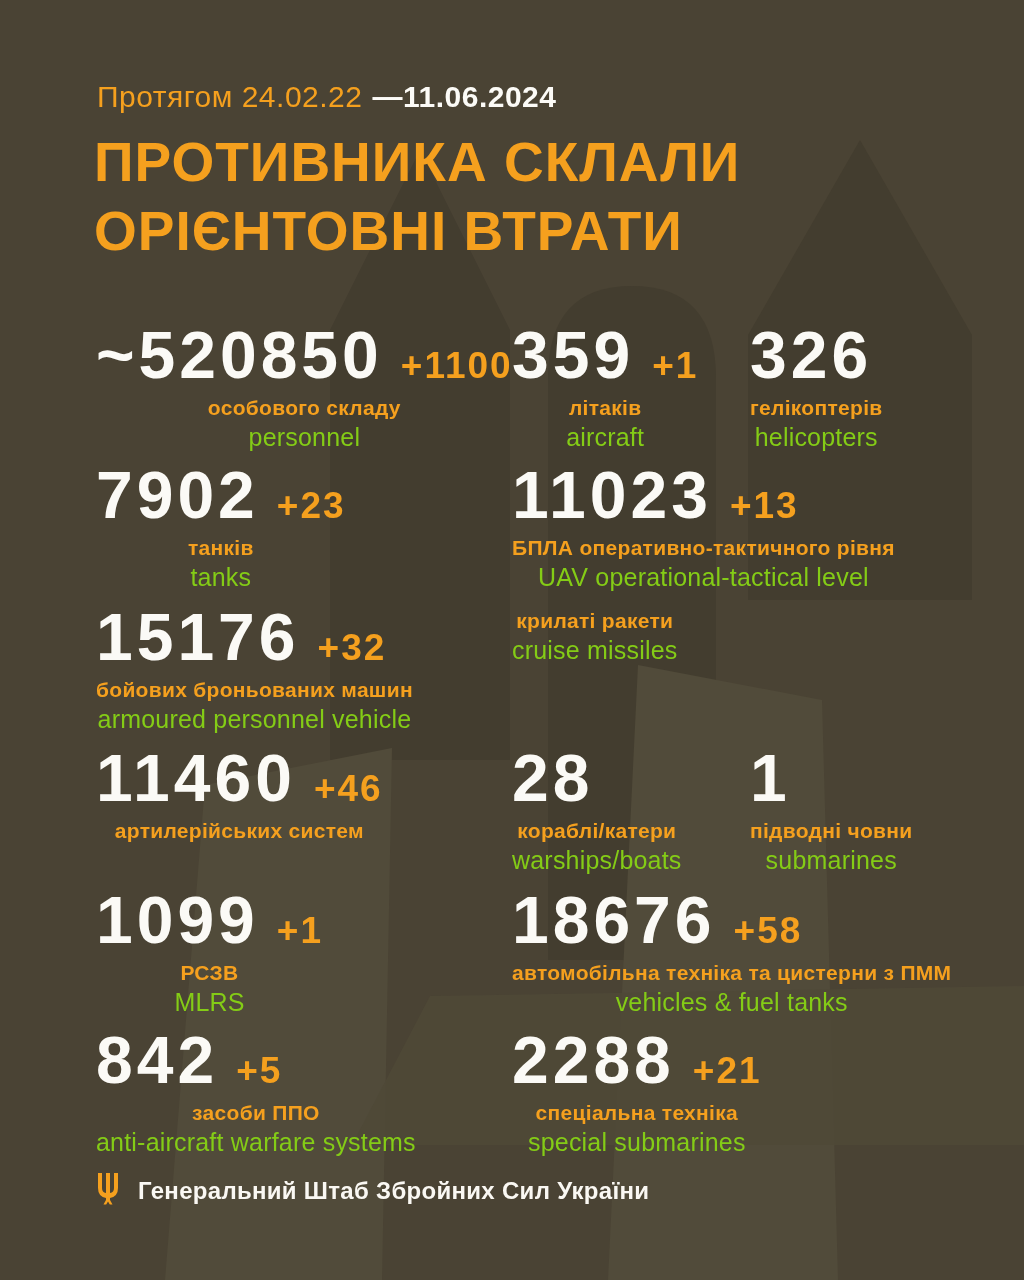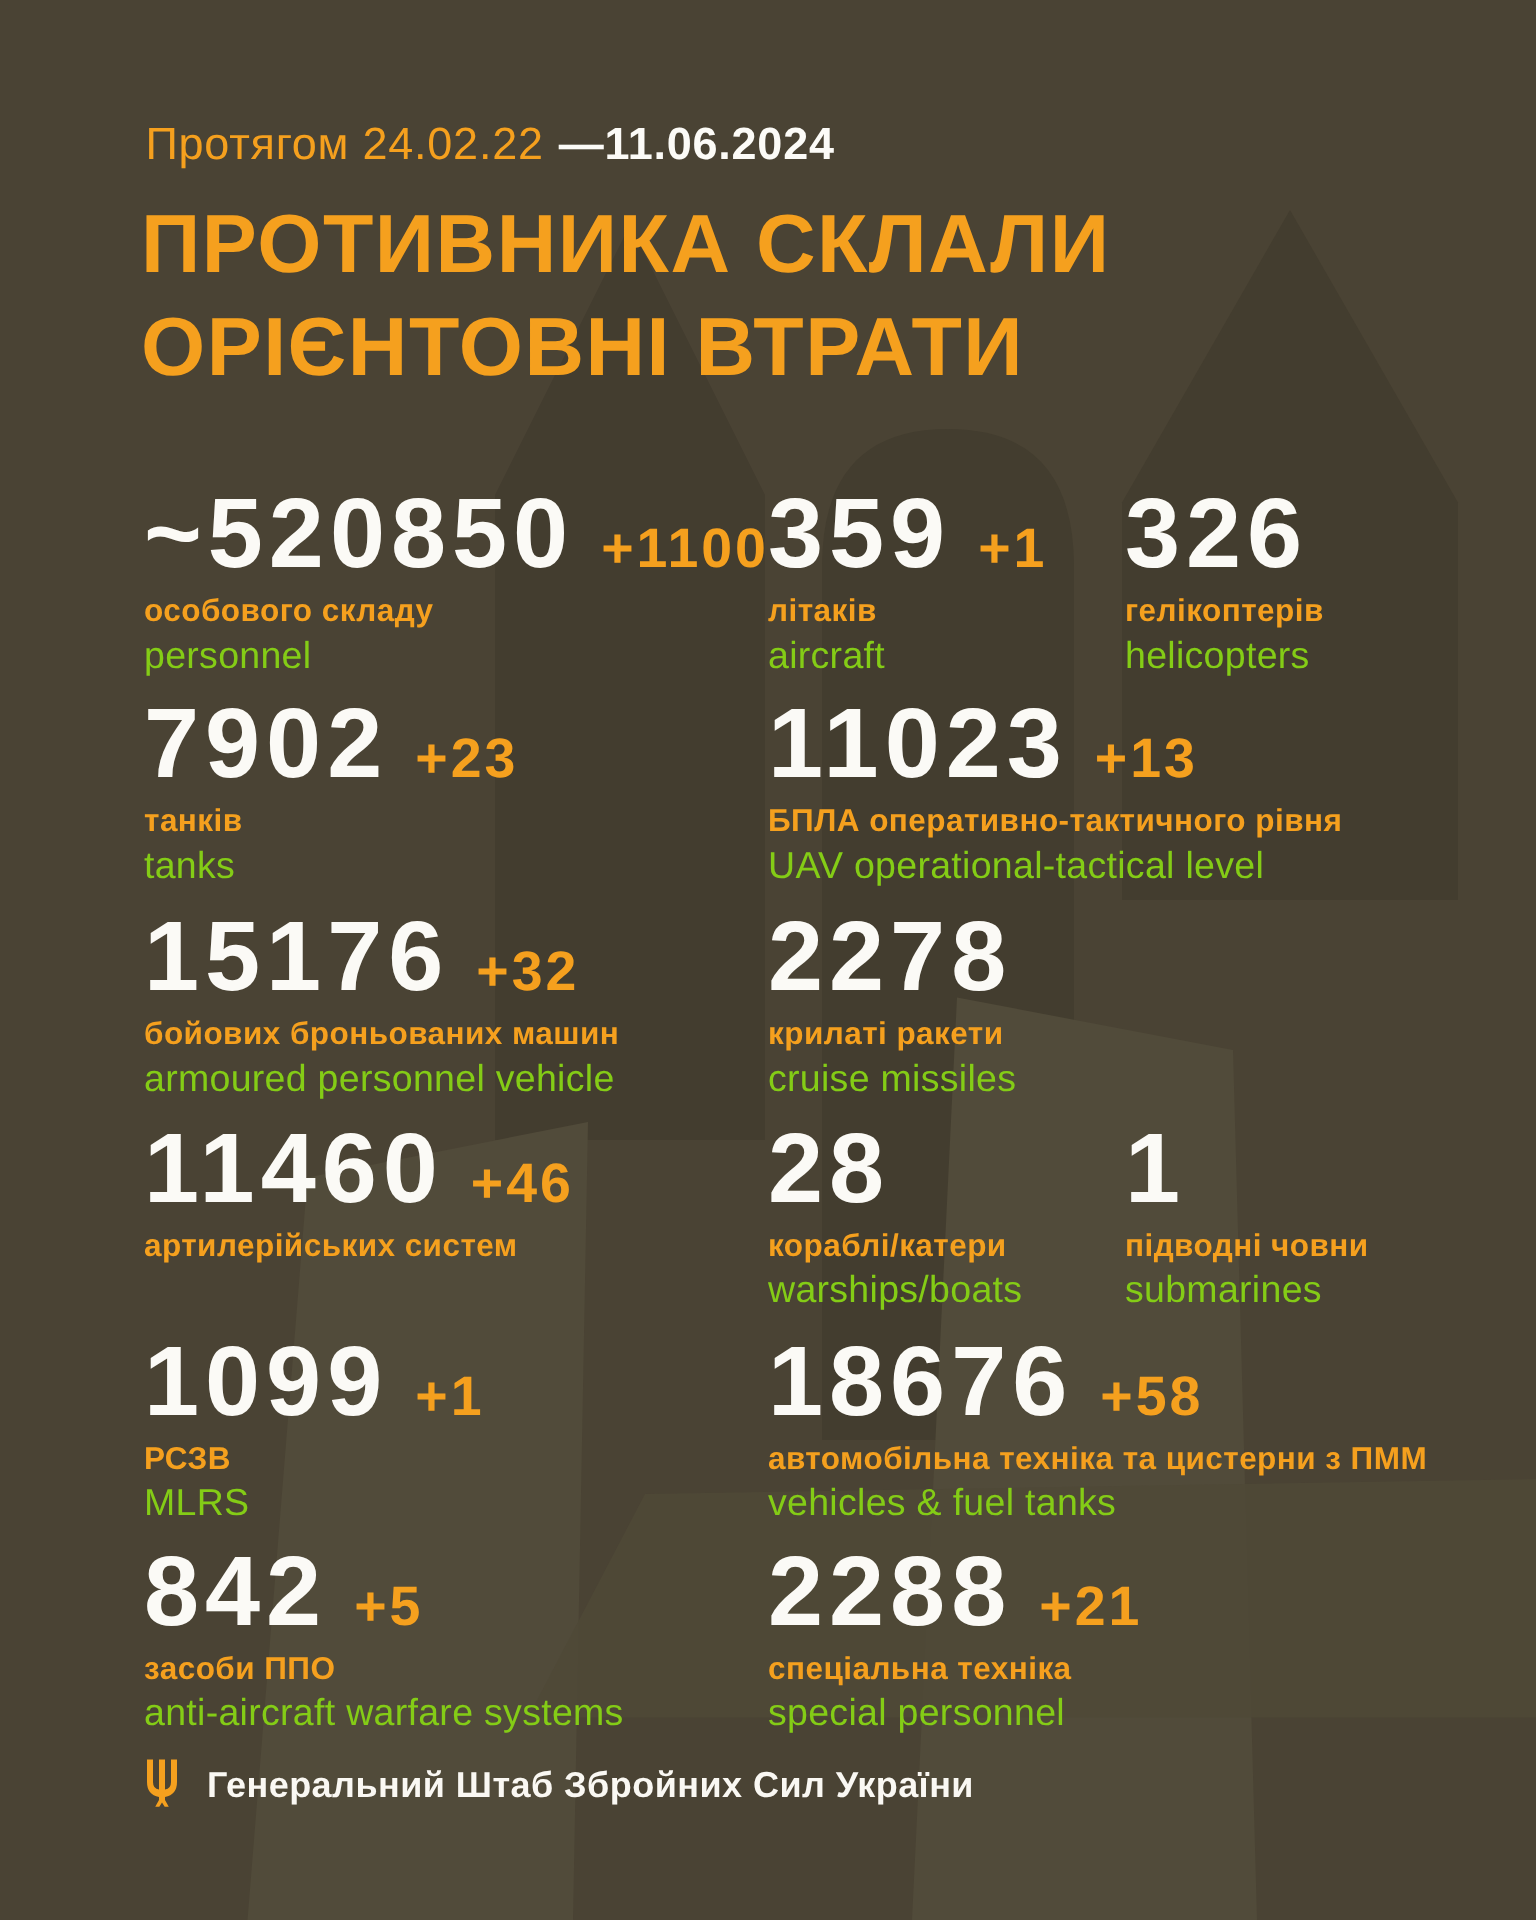--- a/index.html
+++ b/index.html
@@ -37,21 +37,21 @@
     left: 94px;
     top: 128px;
     color: #f5a01e;
     font-weight: 700;
     font-size: 55px;
     line-height: 1.25;
     letter-spacing: 1px;
     white-space: nowrap;
   }
 
-  .cell { position: absolute; white-space: nowrap; }
+  .cell { position: absolute; white-space: nowrap; text-align: center; }
   .num-line { display: flex; align-items: baseline; }
   .num {
     color: #fbfaf6;
     font-weight: 700;
     font-size: 66px;
     line-height: 1.05;
     letter-spacing: 4px;
   }
   .delta {
     color: #f5a01e;
@@ -160,23 +160,20 @@
 
     <div class="cell" style="left:96px; top:603px;">
       <div class="num-line">
           <span class="num">15176</span>
           <span class="delta">+32</span>
         </div>
       <div class="label-ua">бойових броньованих машин</div>
       <div class="label-en">armoured personnel vehicle</div>
     </div>
     <div class="cell" style="left:512px; top:603px;">
-      <div class="num-line">
-          <span class="num">2278</span>
-        </div>
       <div class="label-ua">крилаті ракети</div>
       <div class="label-en">cruise missiles</div>
     </div>
 
     <div class="cell" style="left:96px; top:744px;">
       <div class="num-line">
           <span class="num">11460</span>
           <span class="delta">+46</span>
         </div>
       <div class="label-ua">артилерійських систем</div>
@@ -220,21 +217,21 @@
         </div>
       <div class="label-ua">засоби ППО</div>
       <div class="label-en">anti-aircraft warfare systems</div>
     </div>
     <div class="cell" style="left:512px; top:1026px;">
       <div class="num-line">
           <span class="num">2288</span>
           <span class="delta">+21</span>
         </div>
       <div class="label-ua">спеціальна техніка</div>
-      <div class="label-en">special personnel</div>
+      <div class="label-en">special submarines</div>
     </div>
 
     <div class="footer">
       <svg class="tryzub" viewBox="0 0 24 36" aria-hidden="true">
         <path fill="#f5a01e" d="M2 0 H6 V15 Q6 19.5 10 20 V0 H14 V20 Q18 19.5 18 15 V0 H22 V15 Q22 23.5 14 25 V27 L16.5 31.5 H13.8 L12 28.6 L10.2 31.5 H7.5 L10 27 V25 Q2 23.5 2 15 Z"></path>
       </svg>
       <span class="org">Генеральний Штаб Збройних Сил України</span>
     </div>
 
   </div>

